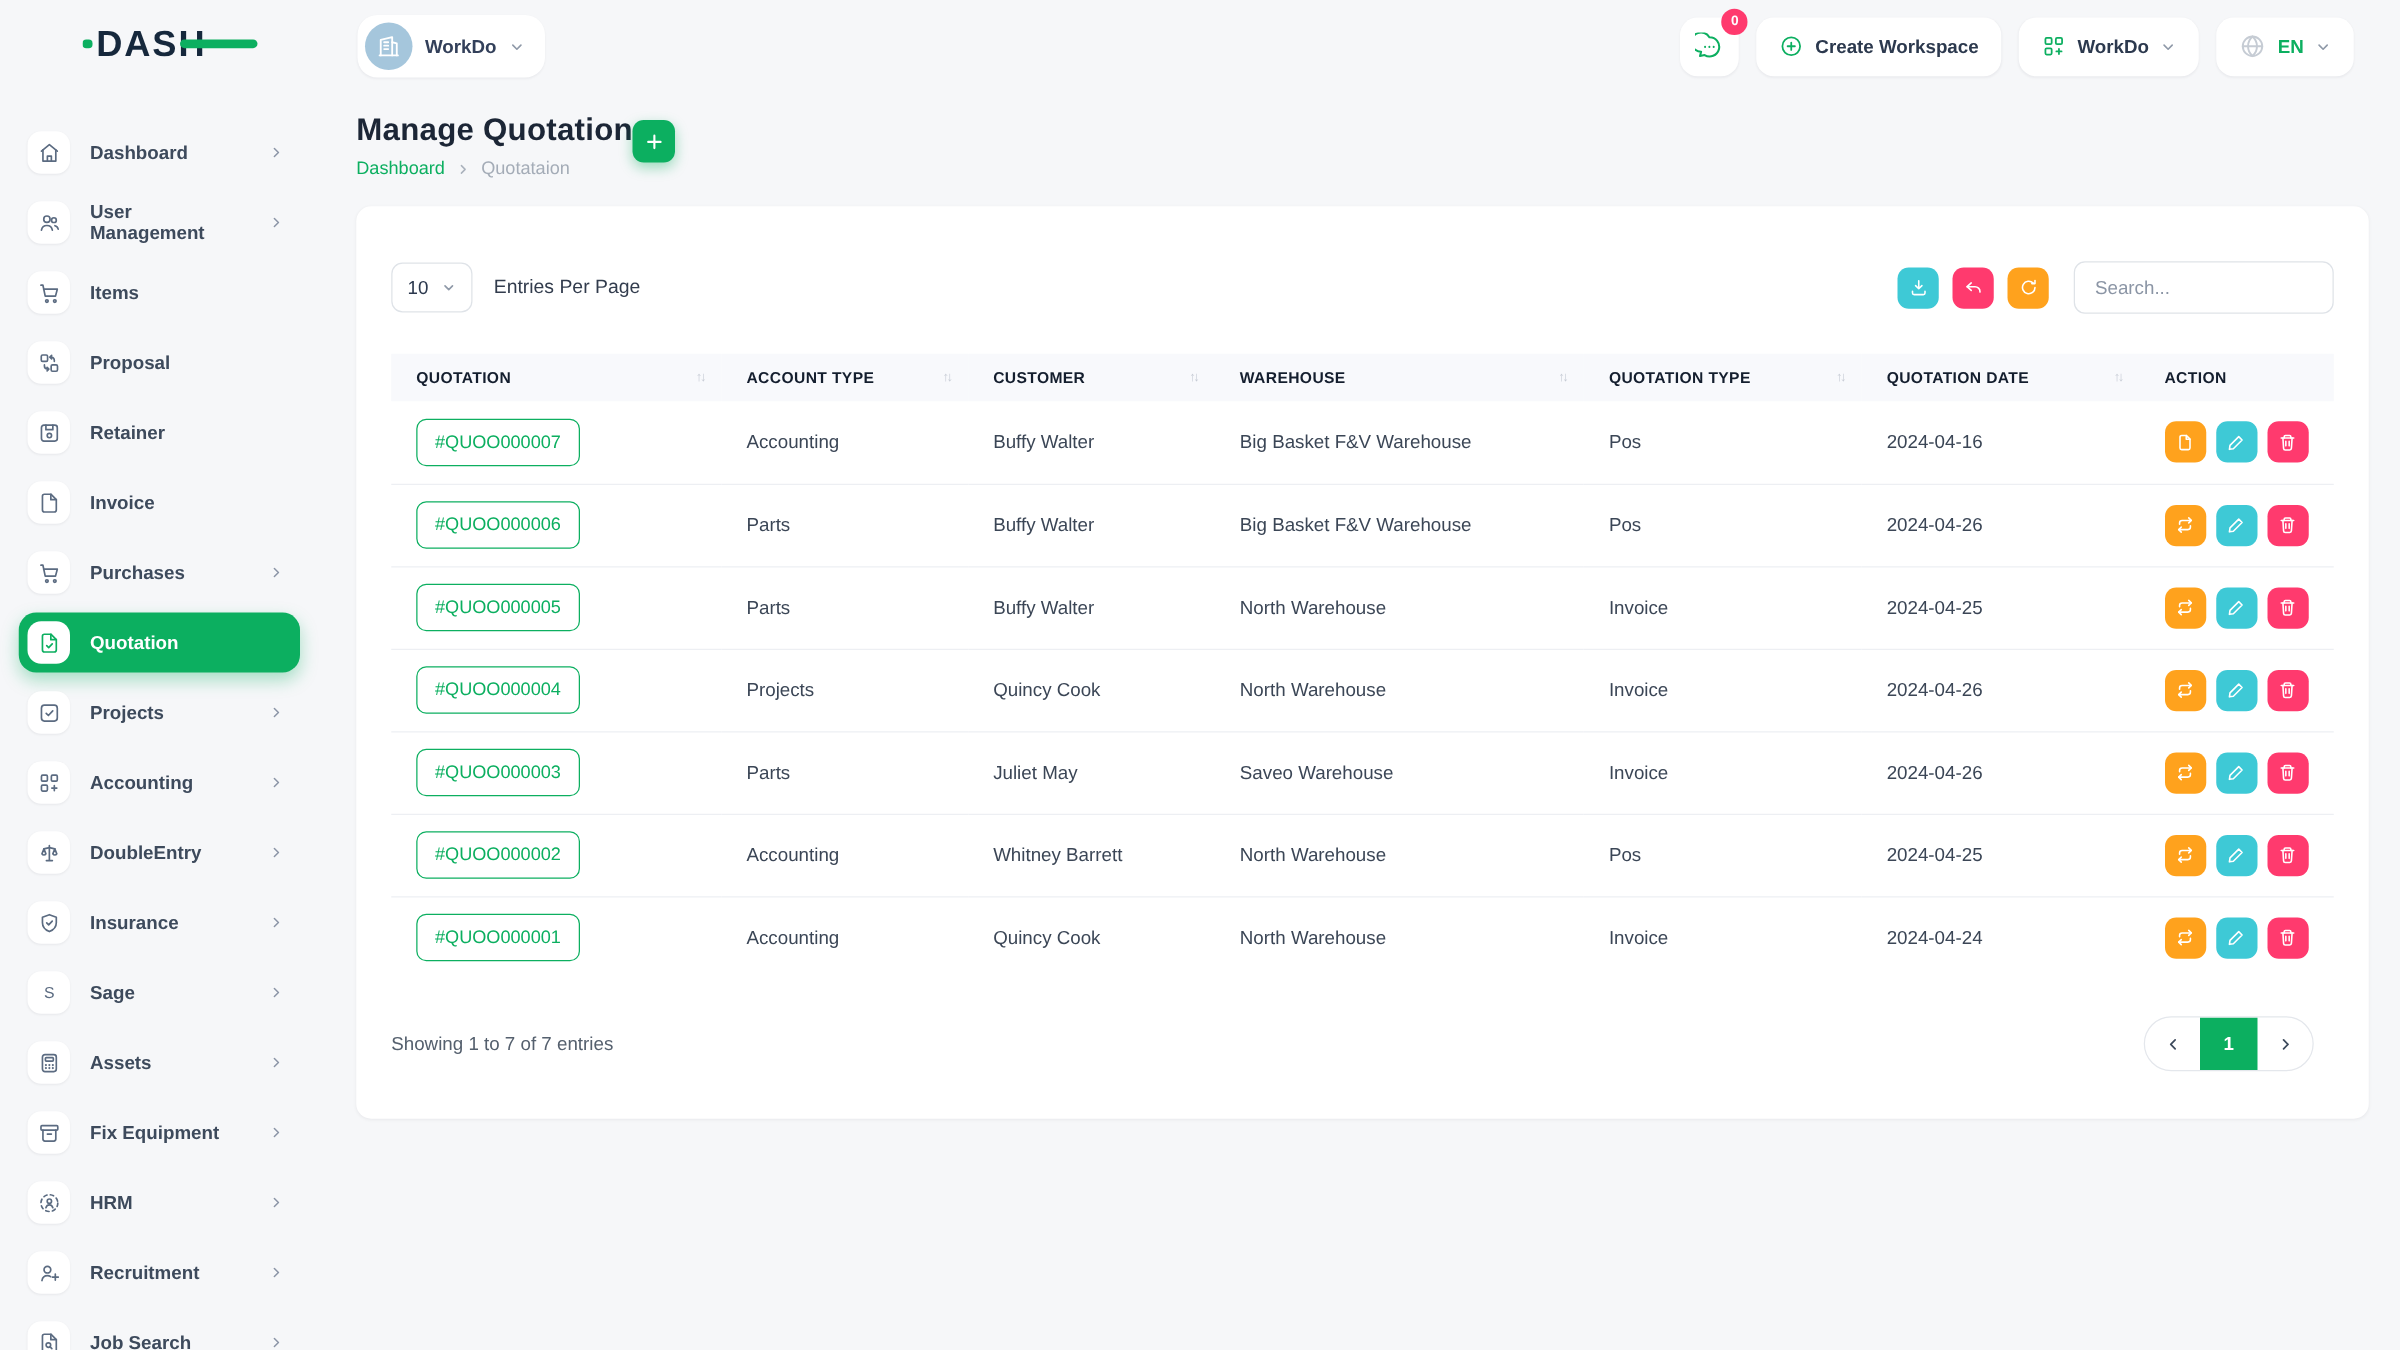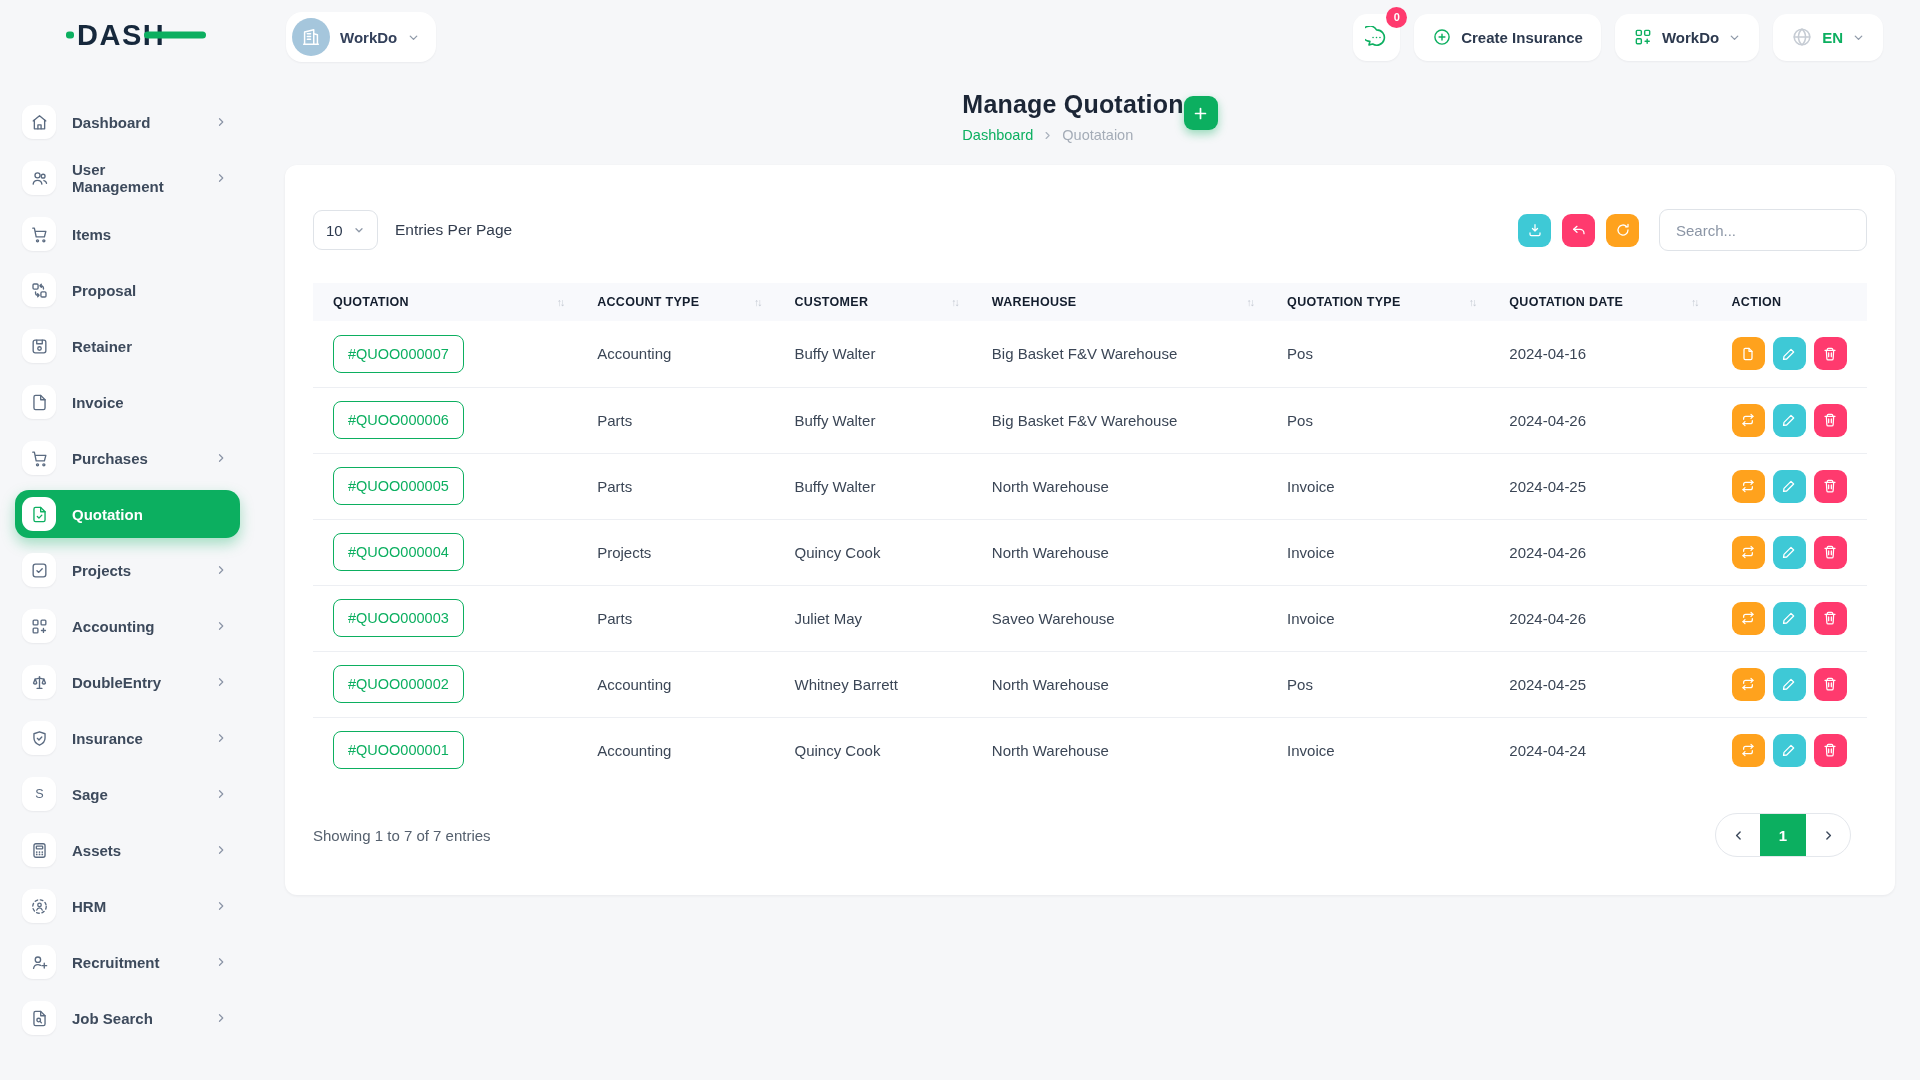--- a/index.html
+++ b/index.html
@@ -39,21 +39,21 @@
   .tile svg{width:19px;height:19px;}
   .side-item .lbl{font-size:15px;font-weight:600;color:#3d4a5c;}
   .side-item .s-chev{margin-left:auto;color:#8a94a6;display:grid;place-items:center;}
   .side-item .s-chev svg{width:12px;height:12px;}
   .side-item.active{background:var(--accent);box-shadow:0 6px 14px rgba(12,175,96,.35);}
   .side-item.active .lbl{color:#fff;font-weight:700;}
   .side-item.active .tile{color:var(--accent);box-shadow:none;}
 
   
   .main{grid-row:2;padding:26px 25px 0 29px;overflow:hidden;}
-  .page-head{display:flex;align-items:flex-start;justify-content:center;margin-bottom:22px;}
+  .page-head{display:flex;align-items:flex-start;justify-content:flex-start;margin-bottom:22px;}
   h1{font-size:25px;font-weight:700;color:#1c2636;letter-spacing:.2px;}
   .crumbs{display:flex;align-items:center;gap:9px;margin-top:8px;font-size:14.5px;}
   .crumbs a{color:var(--accent);text-decoration:none;cursor:pointer;}
   .crumb-sep{color:#aab2bd;display:grid;place-items:center;}
   .crumb-sep svg{width:11px;height:11px;}
   .crumb-cur{color:#a4acb7;}
   .add-btn{width:34px;height:34px;margin-top:6px;border:none;border-radius:9px;background:var(--accent);color:#fff;display:grid;place-items:center;cursor:pointer;box-shadow:0 4px 10px rgba(12,175,96,.4);}
   .add-btn svg{width:17px;height:17px;}
 
   .card{background:var(--card);border-radius:12px;box-shadow:0 1px 3px rgba(16,24,40,.06);padding:44px 28px 38px;}
@@ -128,21 +128,21 @@
         <span class="badge">0</span>
       </button>
 
       <button class="pill">
         <span class="p-ic">
           <svg viewBox="0 0 24 24" fill="none" stroke="currentColor" stroke-width="1.7" stroke-linecap="round">
               <circle cx="12" cy="12" r="8.5"></circle>
               <path d="M12 8.5v7M8.5 12h7"></path>
             </svg>
         </span>
-        <span>Create Insurance</span>
+        <span>Create Workspace</span>
       </button>
 
       <button class="pill">
         <span class="p-ic">
           <svg viewBox="0 0 24 24" fill="none" stroke="currentColor" stroke-width="1.7" stroke-linecap="round" stroke-linejoin="round">
               <rect x="4" y="4" width="6" height="6" rx="1.2"></rect>
               <rect x="4" y="14" width="6" height="6" rx="1.2"></rect>
               <rect x="14" y="4" width="6" height="6" rx="1.2"></rect>
               <path d="M17 14.5v5M14.5 17h5"></path>
             </svg>
@@ -347,20 +347,35 @@
         </div>
         <div class="side-item">
           <span class="tile">
             <svg viewBox="0 0 24 24" fill="none" stroke="currentColor" stroke-width="1.7" stroke-linecap="round" stroke-linejoin="round">
               <rect x="5" y="3.5" width="14" height="17" rx="2.5"></rect>
               <rect x="8" y="6.5" width="8" height="3.5" rx=".8"></rect>
               <path d="M8.5 14h.01M12 14h.01M15.5 14h.01M8.5 17h.01M12 17h.01M15.5 17h.01" stroke-width="2.2"></path>
             </svg>
           </span>
           <span class="lbl">Assets</span>
+          <span class="s-chev">
+            <svg viewBox="0 0 24 24" fill="none" stroke="currentColor" stroke-width="2.4" stroke-linecap="round" stroke-linejoin="round">
+              <path d="m9 5.5 6.5 6.5L9 18.5"></path>
+            </svg>
+          </span>
+        </div>
+        <div class="side-item">
+          <span class="tile">
+            <svg viewBox="0 0 24 24" fill="none" stroke="currentColor" stroke-width="1.7" stroke-linecap="round" stroke-linejoin="round">
+              <rect x="3.5" y="4.5" width="17" height="4.5" rx="1"></rect>
+              <path d="M5.5 9v9a2 2 0 0 0 2 2h9a2 2 0 0 0 2-2V9"></path>
+              <path d="M10 13h4"></path>
+            </svg>
+          </span>
+          <span class="lbl">Fix Equipment</span>
           <span class="s-chev">
             <svg viewBox="0 0 24 24" fill="none" stroke="currentColor" stroke-width="2.4" stroke-linecap="round" stroke-linejoin="round">
               <path d="m9 5.5 6.5 6.5L9 18.5"></path>
             </svg>
           </span>
         </div>
         <div class="side-item">
           <span class="tile">
             <svg viewBox="0 0 24 24" fill="none" stroke="currentColor" stroke-width="1.7" stroke-linecap="round" stroke-linejoin="round">
               <circle cx="12" cy="12" r="8.5" stroke-dasharray="3.4 3.4"></circle>

